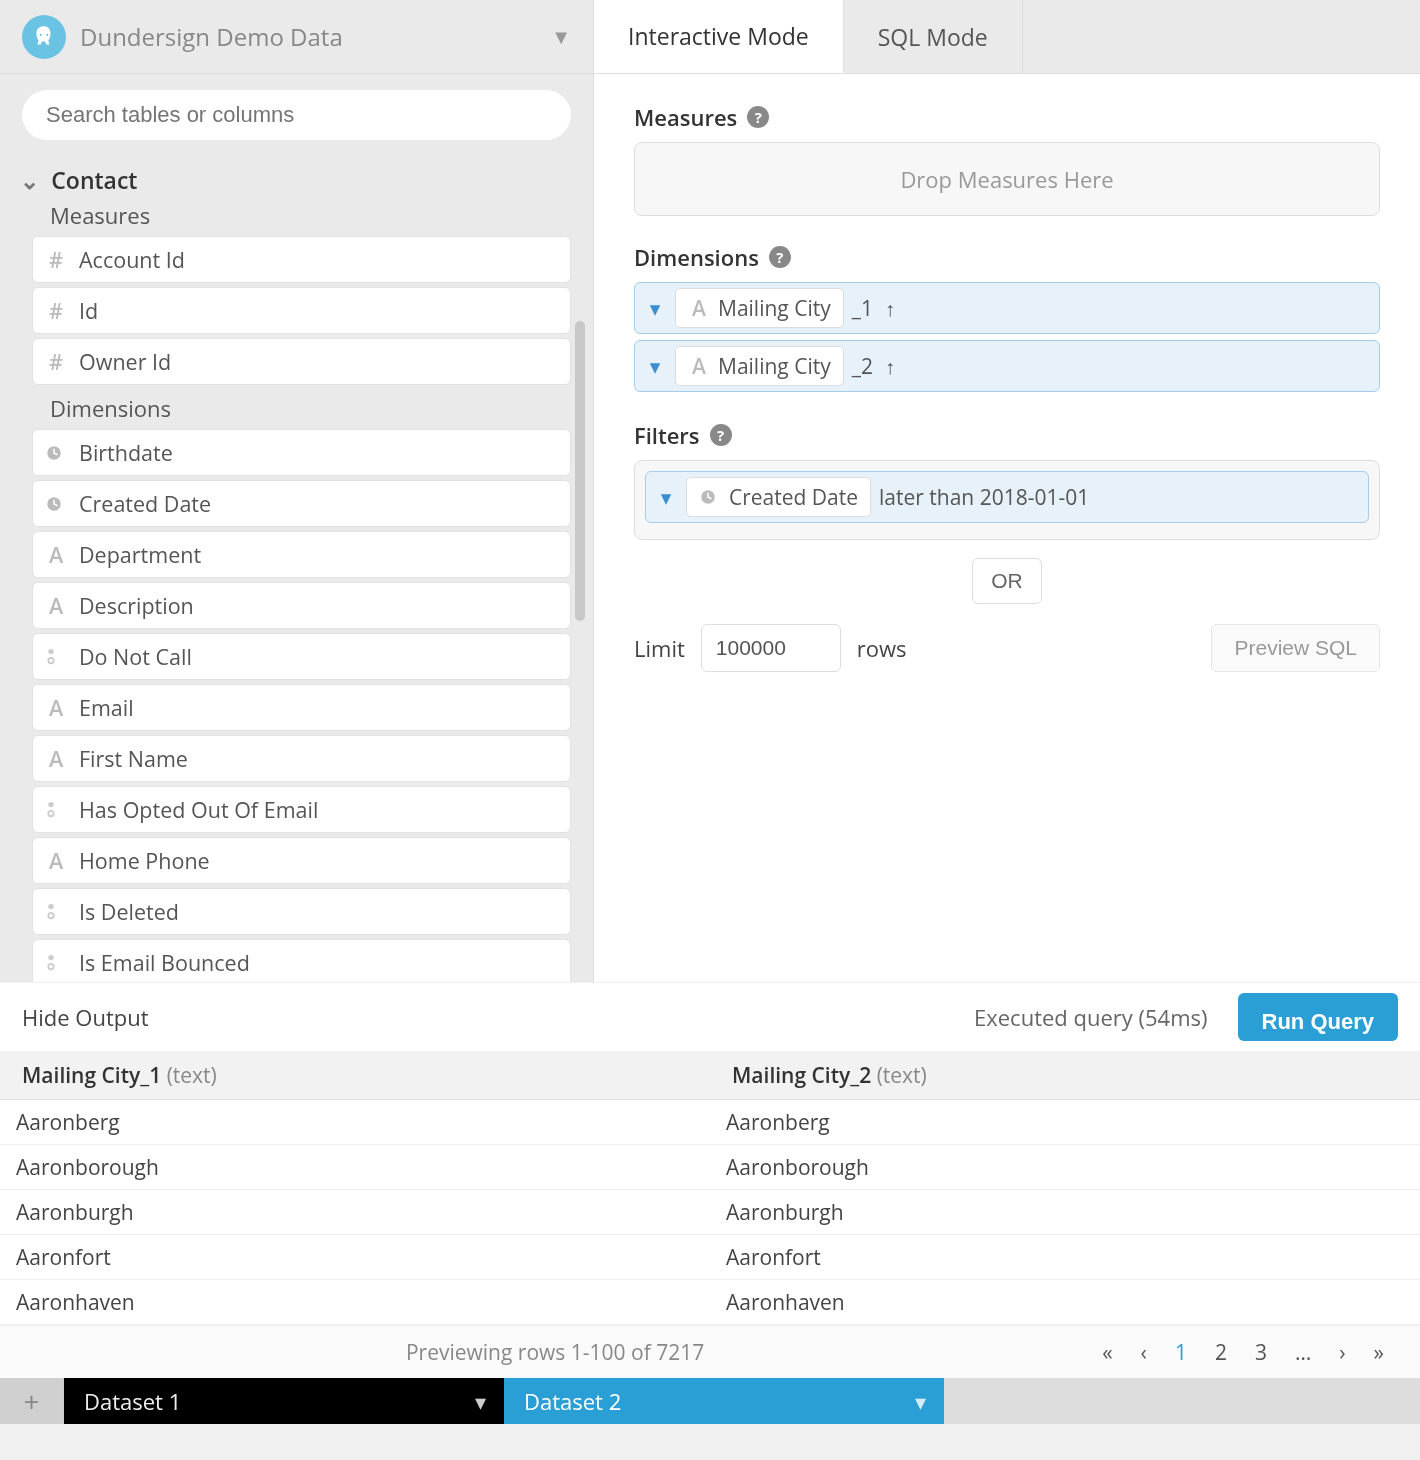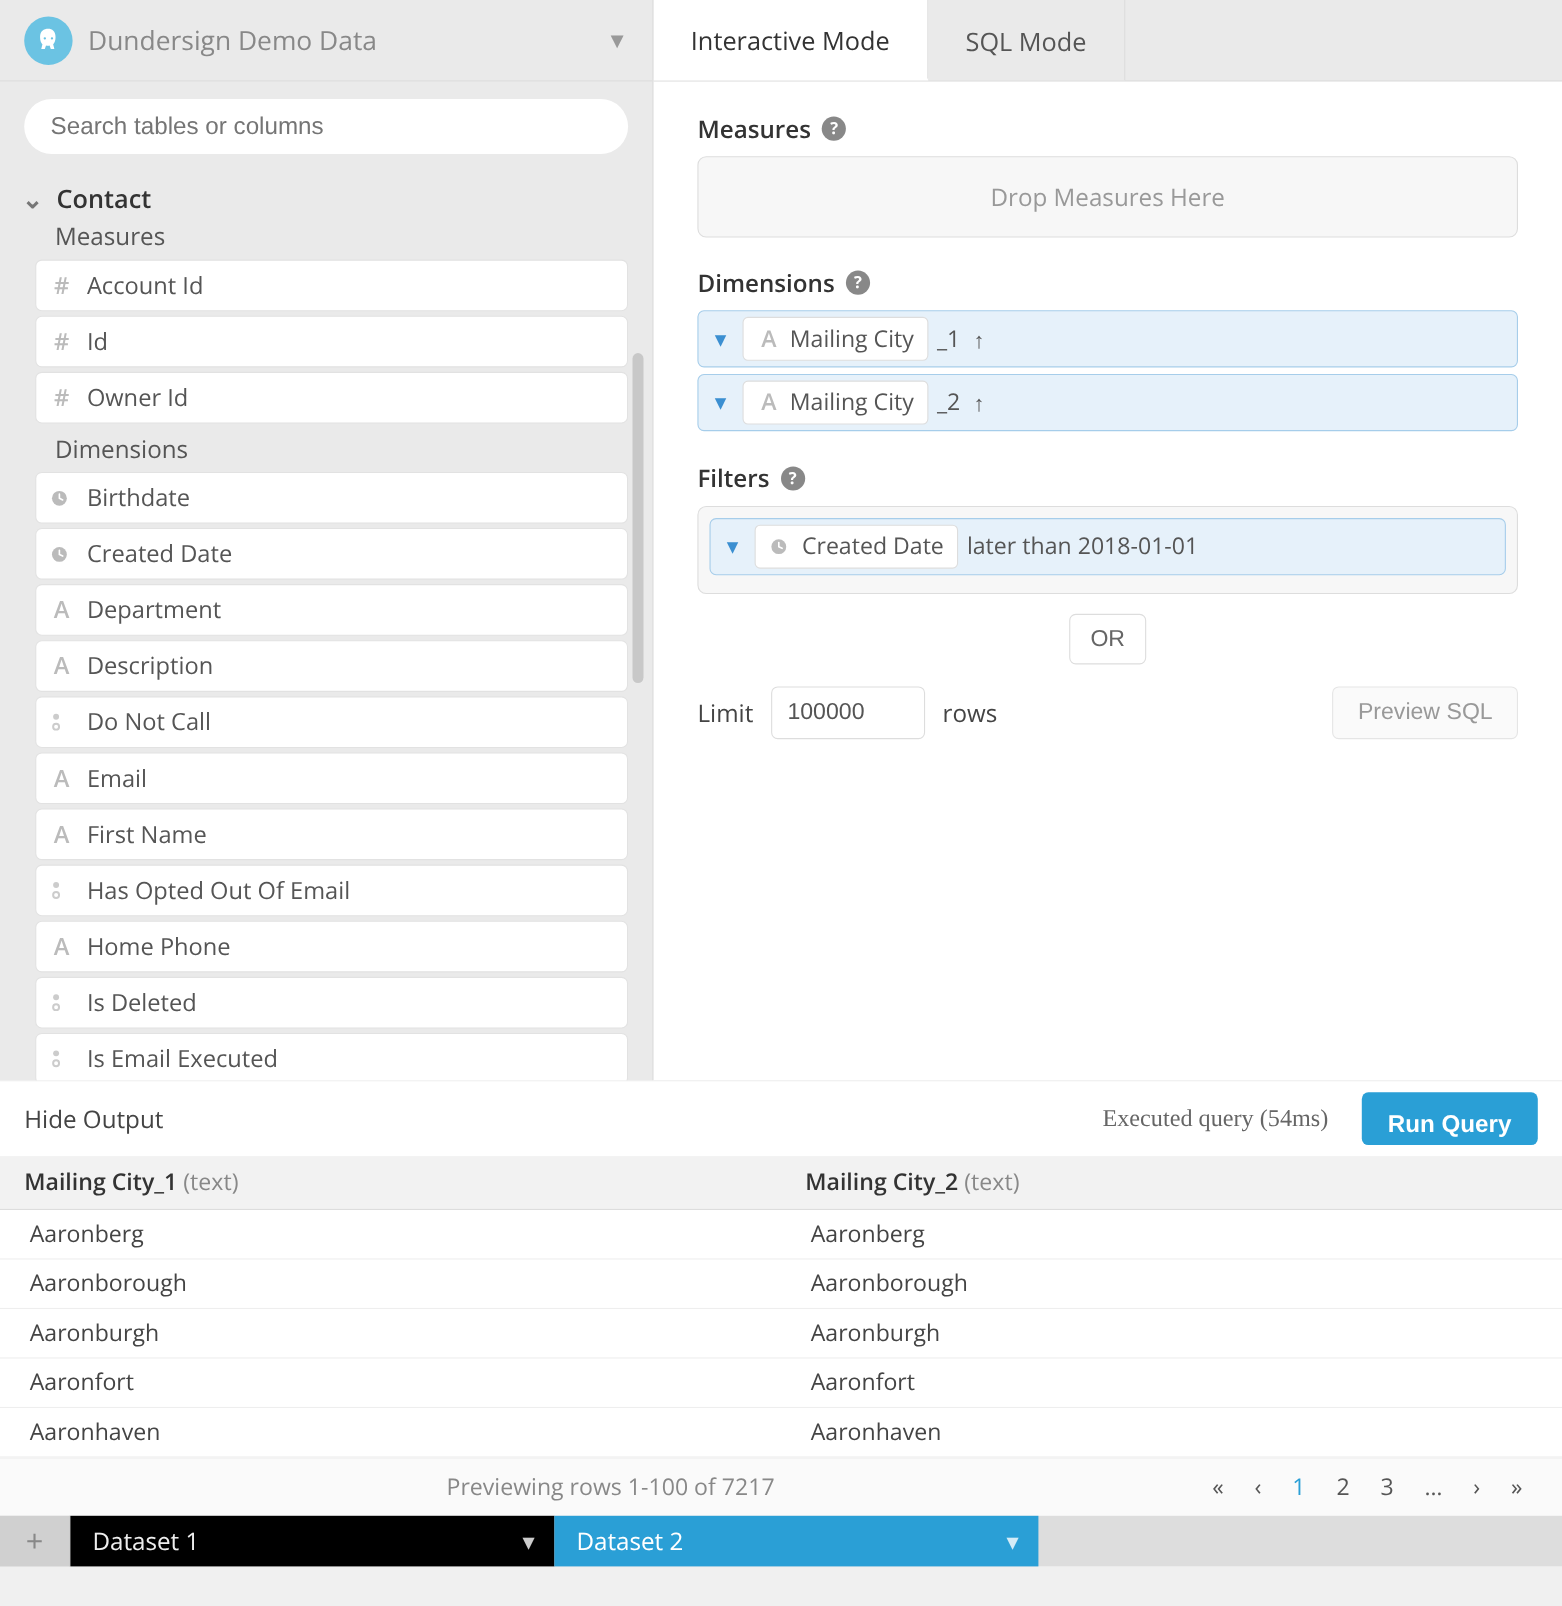--- a/index.html
+++ b/index.html
@@ -113,26 +113,26 @@
   }
   .limit-row{display:flex;align-items:center;gap:16px;margin-top:20px;font-size:22px;color:#444;}
   .limit-input{border:1px solid #ddd;border-radius:6px;height:48px;width:140px;padding:0 14px;font-size:21px;color:#555;}
   .preview-sql{margin-left:auto;border:1px solid #e5e5e5;background:#fafafa;color:#999;border-radius:6px;height:48px;padding:0 22px;font-size:21px;}
   .output {
     border-top:1px solid #eee; background:#fff;
   }
   .output-bar{
     display:flex;align-items:center; padding:10px 22px; font-size:22px;color:#444;gap:10px;
   }
-  .exec-info{margin-left:auto;color:#666;font-size:22px;margin-right:20px;font-family:Liberation Serif, serif;}
+  .exec-info{margin-left:auto;color:#666;font-size:22px;margin-right:20px;}
   .run-btn{background:#2a9fd6;color:#fff;border:none;border-radius:6px;height:48px;padding:16px 24px;font-size:22px;font-weight:600;}
   table.results{width:100%;border-collapse:collapse;font-size:21px;}
   table.results th{text-align:left;padding:10px 22px;background:#f2f2f2;color:#333;font-weight:600;border-bottom:1px solid #ddd;}
   table.results th .coltype{font-weight:400;color:#888;}
-  table.results td{padding:8px 27px;border-bottom:1px solid #eee;color:#444;}
+  table.results td{padding:8px 16px;border-bottom:1px solid #eee;color:#444;}
   .pager{
     display:flex;align-items:center;padding:12px 22px;border-top:1px solid #eee;background:#fafafa;
     font-size:21px;color:#666;
   }
   .pager .preview-text{flex:1;text-align:center;color:#888;}
   .pager .pg{padding:0 14px;color:#555;}
   .pager .pg.active{color:#2a9fd6;}
   .bottom-tabs{display:flex;height:52px;background:#ddd;}
   .add-ds{width:64px;background:#d0d0d0;display:flex;align-items:center;justify-content:center;color:#888;font-size:28px;border-right:1px solid #ccc;}
   .ds-tab{width:440px;display:flex;align-items:center;padding:0 20px;font-size:22px;color:#fff;position:relative;}
@@ -248,21 +248,21 @@
               </span>
               <span>Is Deleted</span>
             </div>
             <div class="field">
               <span class="ficon">
                 <svg width="12" height="18" viewBox="0 0 10 20">
                   <circle cx="5" cy="4" r="3" fill="#ccc"></circle>
                   <circle cx="5" cy="14" r="3" fill="none" stroke="#ccc" stroke-width="2"></circle>
                 </svg>
               </span>
-              <span>Is Email Executed</span>
+              <span>Is Email Bounced</span>
             </div>
           </div>
       </div>
     </div>
 
     <div class="main">
       <div class="tabs">
         <div class="tab active">Interactive Mode</div>
         <div class="tab">SQL Mode</div>
       </div>

